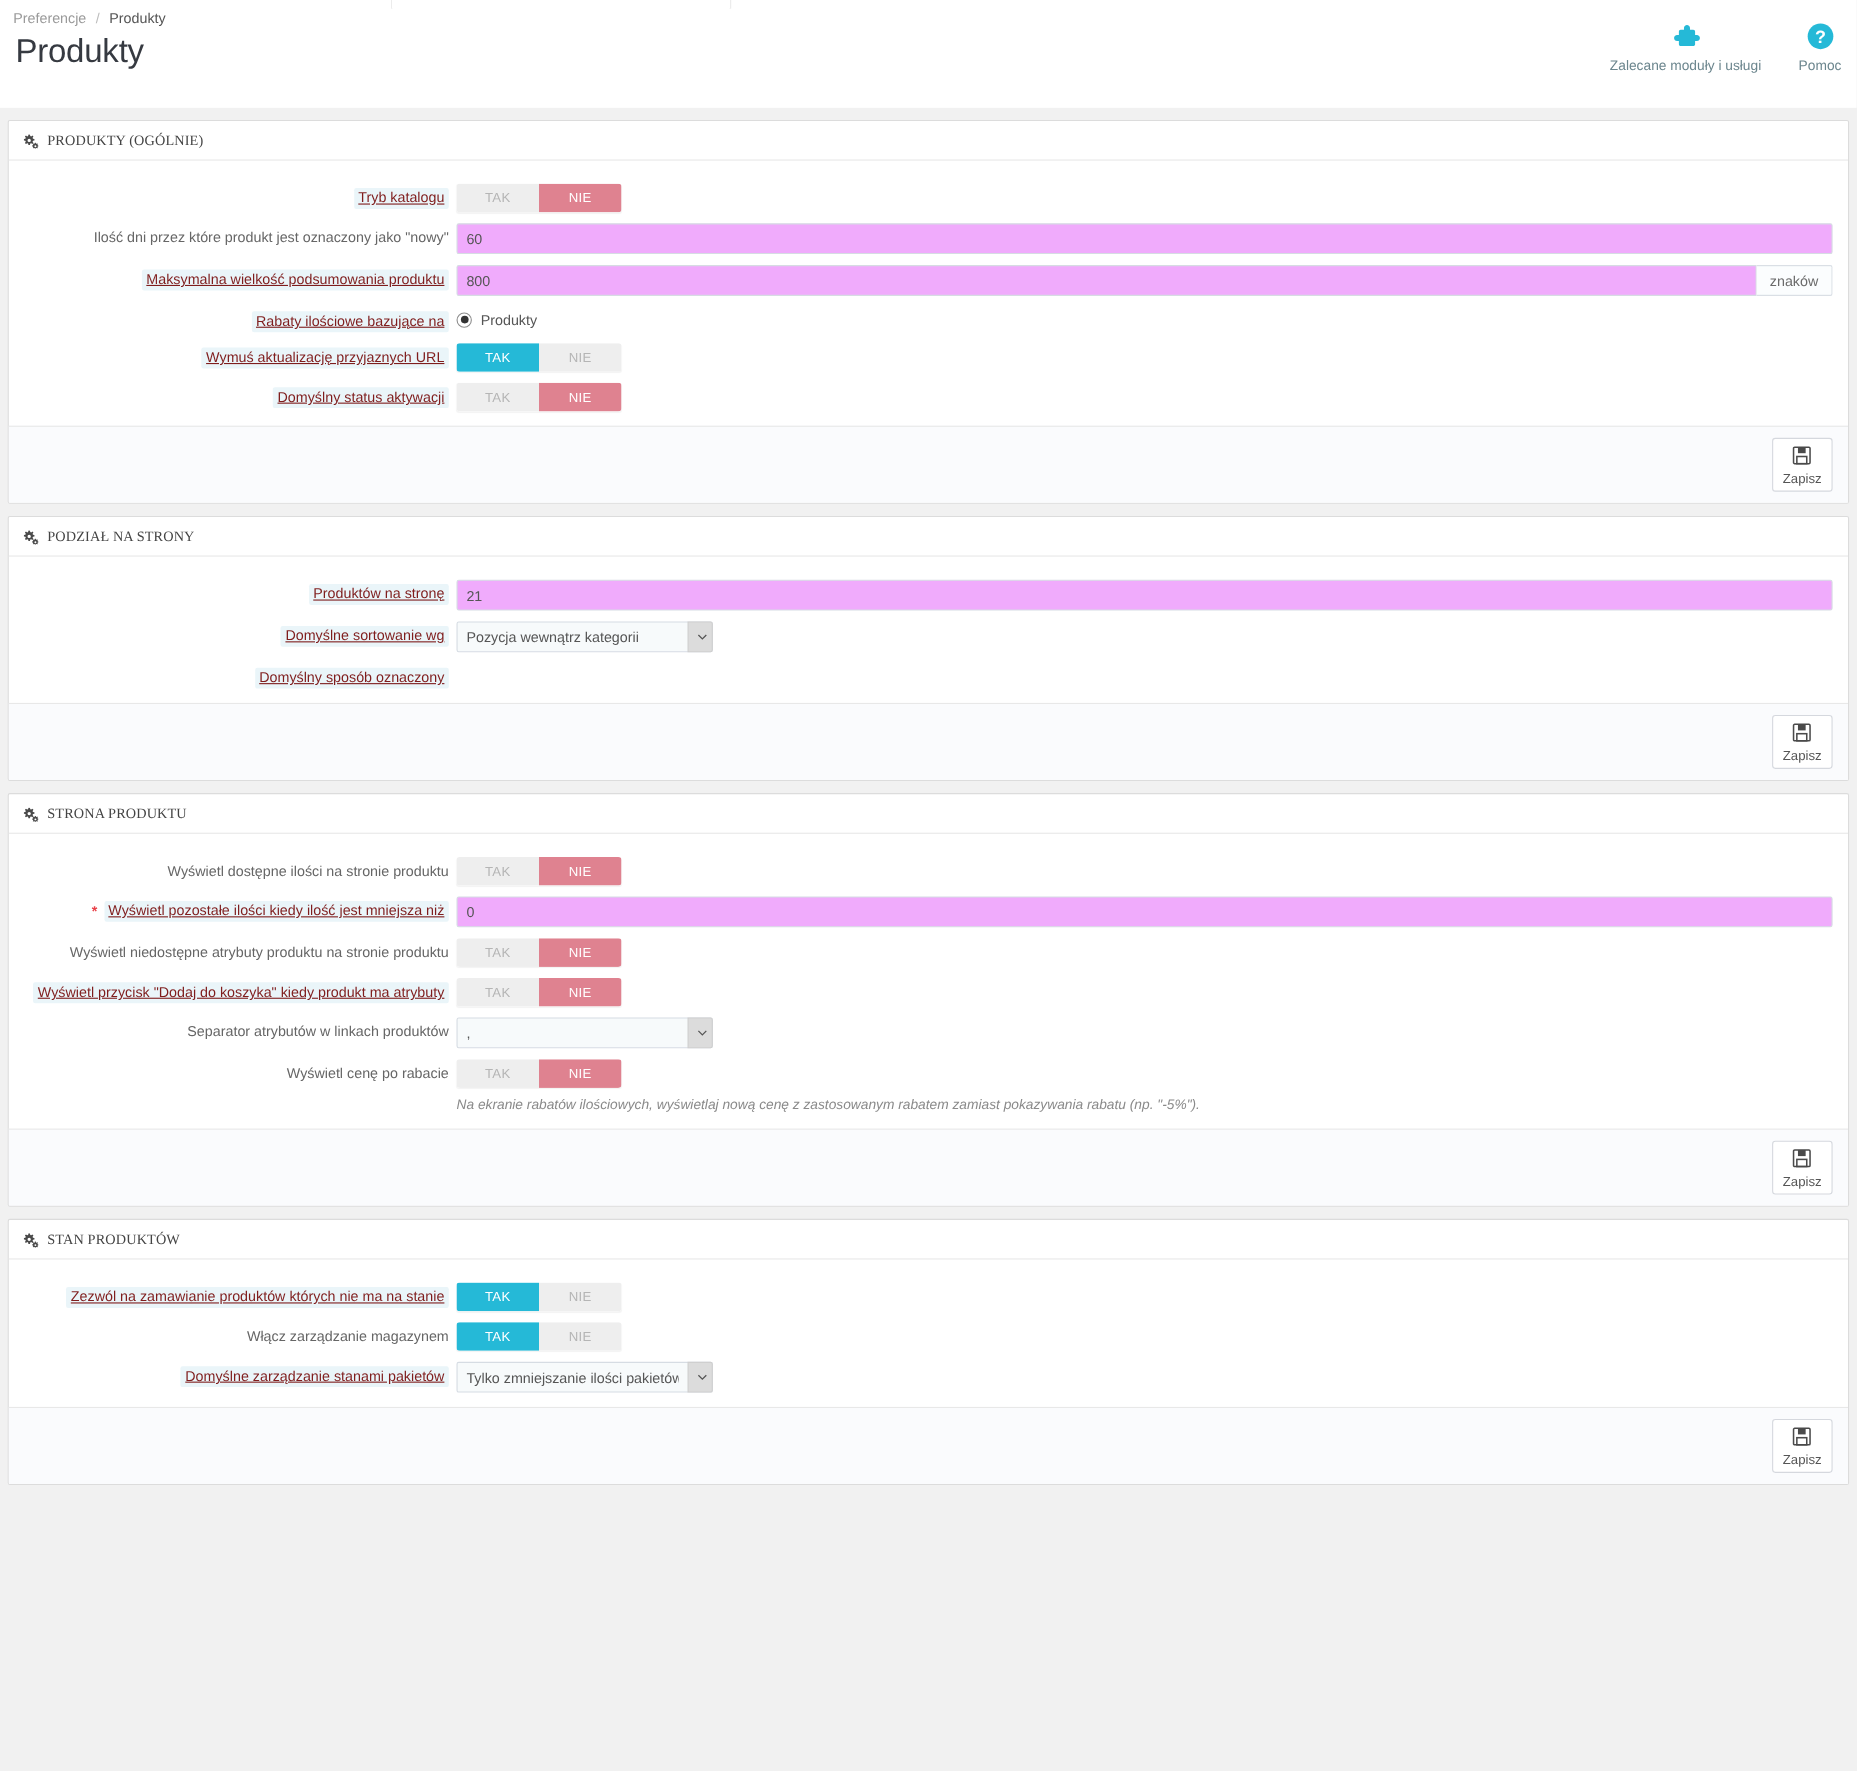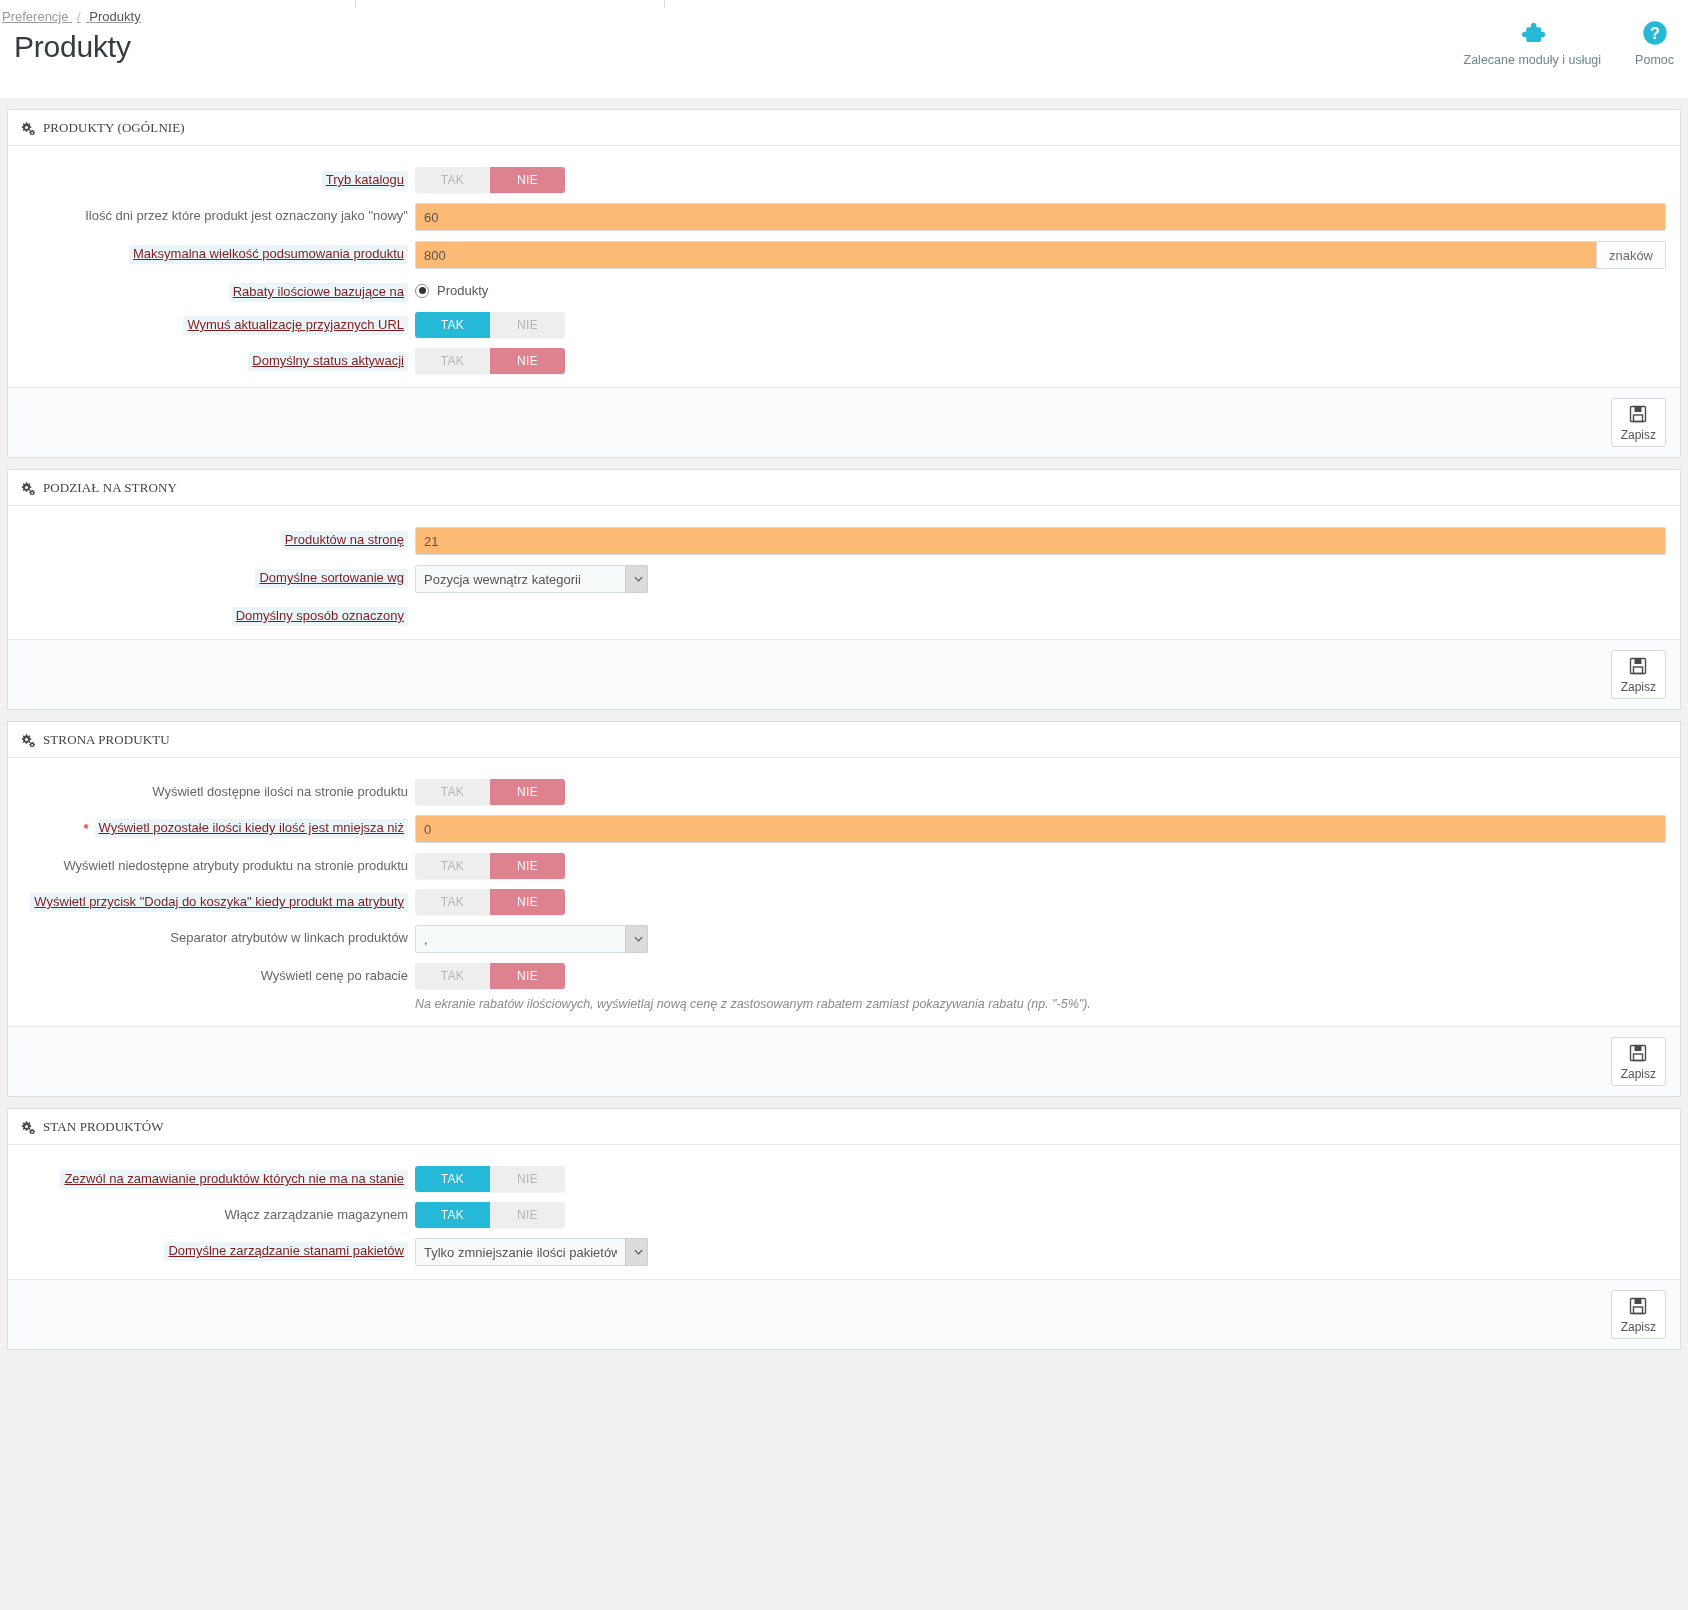--- a/index.html
+++ b/index.html
@@ -23,24 +23,23 @@
   }
   .tab-stub {
     position:absolute; left:355px; top:-12px;
     width:310px; height:20px;
     background:#fff;
     border:1px solid #dfdfdf;
     border-bottom:none;
     border-radius:4px 4px 0 0;
   }
   .breadcrumb {
-    padding: 9px 0 0 2px;
+    padding: 9px 0 0 12px;
     font-size: 13px;
     color: #9a9a9a;
-    text-decoration: underline;
   }
   .breadcrumb a { color:#9a9a9a; text-decoration:none; }
   .breadcrumb .sep { color:#bdbdbd; margin:0 5px; }
   .breadcrumb .current { color:#555; }
   h1.page-title {
     margin: 6px 0 0 14px;
     font-size: 30px;
     font-weight: 400;
     color: #363a41;
     letter-spacing: -0.2px;
@@ -115,21 +114,21 @@
     text-decoration:underline;
   }
   .form-control-wrap { flex:1 1 auto; padding-left:7px; padding-right:14px; }
 
   
   input.txt {
     width:100%;
     height:28px;
     padding:4px 8px;
     border:1px solid #d6dce3;
-    background:#fdba74;
+    background:#f0abfc;
     border-radius:2px;
     font-family:"Liberation Sans", sans-serif;
     font-size:13px;
     color:#555;
     outline:none;
   }
   .input-group { display:flex; width:100%; }
   .input-group input.txt { border-radius:2px 0 0 2px; }
   .input-group .addon {
     border:1px solid #d6dce3;

